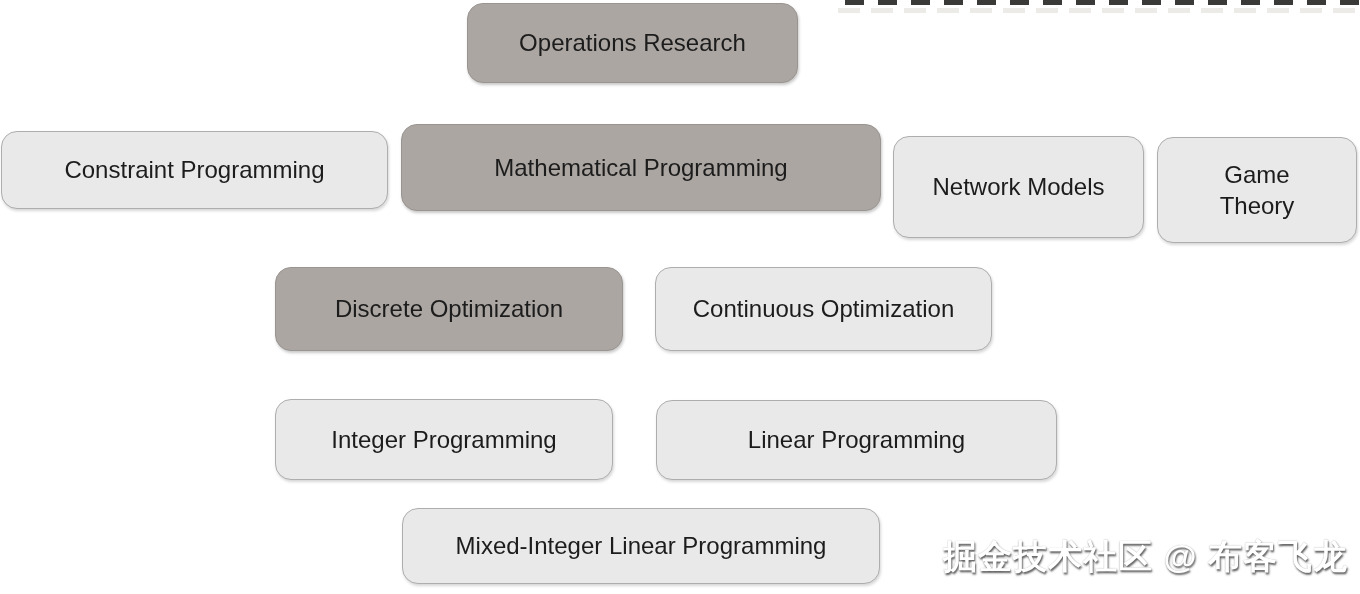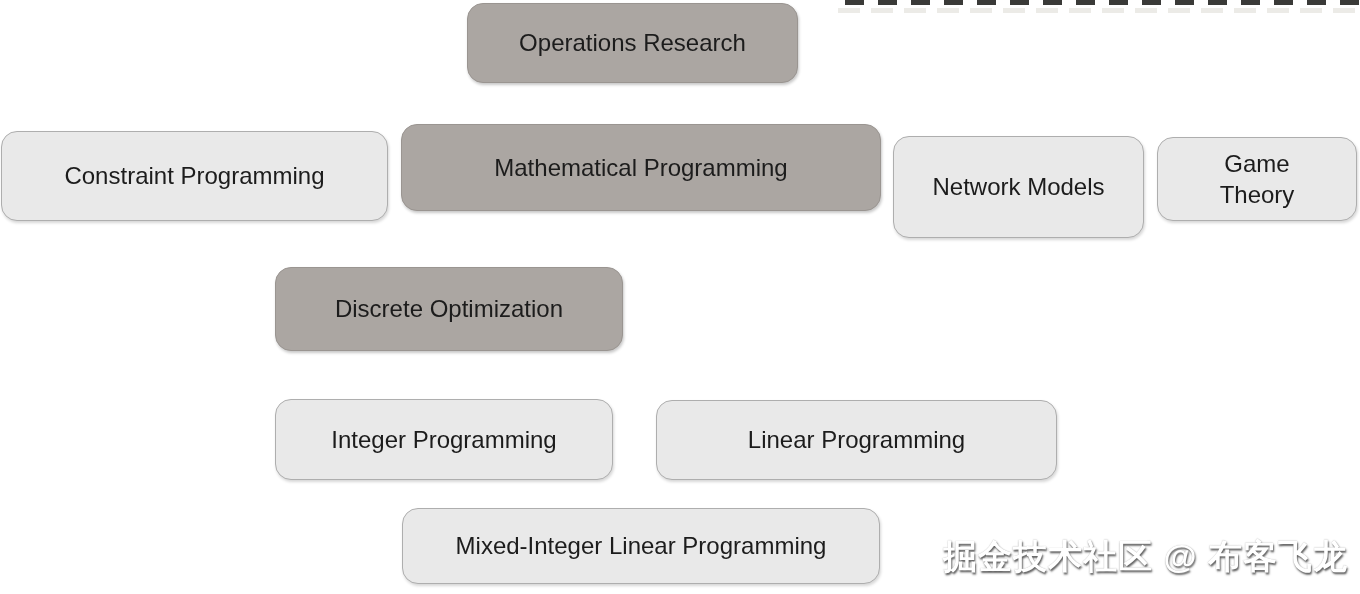--- a/index.html
+++ b/index.html
@@ -88,40 +88,43 @@
 
 <div class="canvas">
 
   <div class="torn-edge"></div>
   <div class="torn-edge-faint"></div>
 
   <div class="node dark" style="left:467px; top:3px; width:331px; height:80px;">
     <span class="line">Operations Research</span>
   </div>
 
-  <div class="node light" style="left:1px; top:131px; width:387px; height:90px;">
+  <div class="node light" style="left:1px; top:131px; width:387px; height:78px;">
     <span class="line">Constraint Programming</span>
   </div>
 
   <div class="node dark" style="left:401px; top:124px; width:480px; height:87px;">
     <span class="line">Mathematical Programming</span>
   </div>
 
   <div class="node light" style="left:893px; top:136px; width:251px; height:102px;">
     <span class="line">Network Models</span>
   </div>
 
-  <div class="node light" style="left:1157px; top:137px; width:200px; height:84px;align-items:center;">
+  <div class="node light" style="left:1157px; top:137px; width:200px; height:106px;align-items:center;">
     <span class="line">Game Theory</span>
   </div>
 
   <div class="node dark" style="left:275px; top:267px; width:348px; height:84px;">
     <span class="line">Discrete Optimization</span>
   </div>
 
+  <div class="node light" style="left:655px; top:267px; width:337px; height:84px;">
+    <span class="line">Continuous Optimization</span>
+  </div>
 
   <div class="node light" style="left:275px; top:399px; width:338px; height:81px;">
     <span class="line">Integer Programming</span>
   </div>
 
   <div class="node light" style="left:656px; top:400px; width:401px; height:80px;">
     <span class="line">Linear Programming</span>
   </div>
 
   <div class="node light" style="left:402px; top:508px; width:478px; height:76px;">

